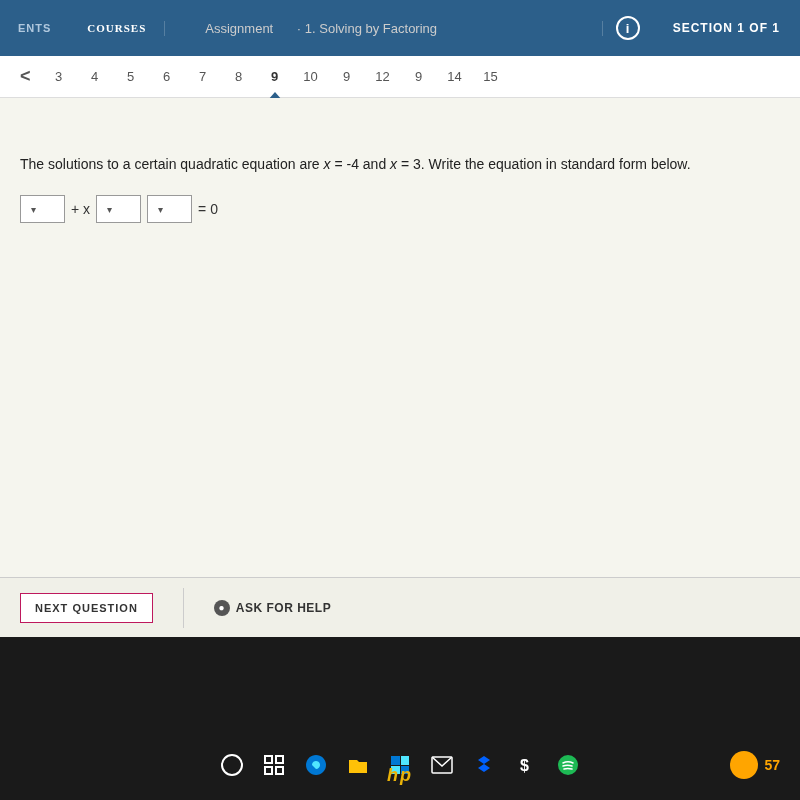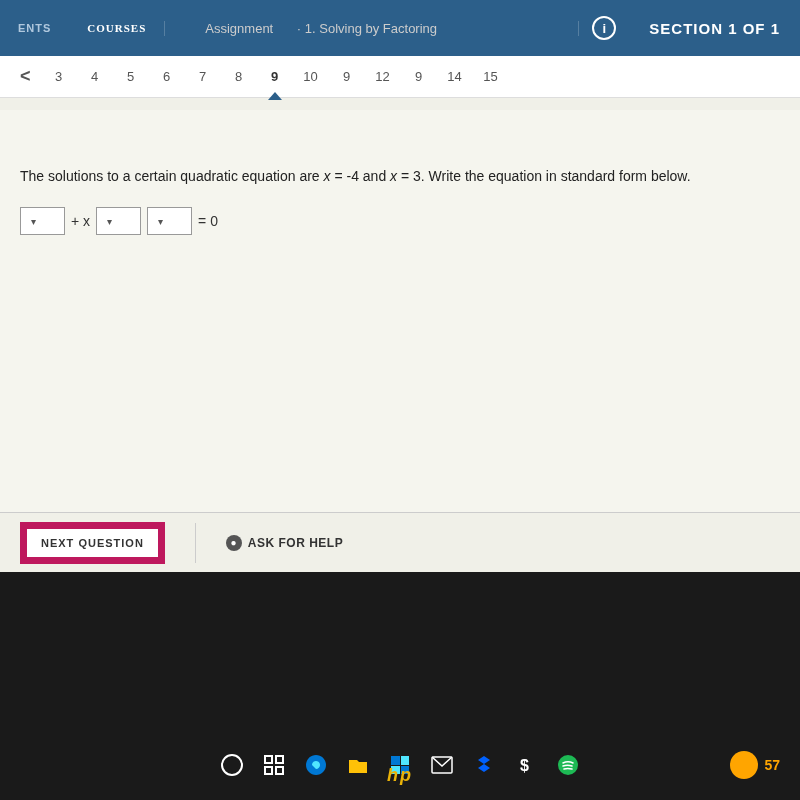--- a/index.html
+++ b/index.html
@@ -11,21 +11,21 @@
       overflow: hidden;
       position: relative;
     }
 
     
     .screen {
       position: absolute;
       top: 0;
       left: 0;
       width: 800px;
-      height: 572px;
+      height: 637px;
       background: #f0f0e8;
       display: flex;
       flex-direction: column;
     }
 
     
     .top-nav {
       background: #2c5f8a;
       height: 56px;
       display: flex;
@@ -100,21 +100,21 @@
       display: flex;
       align-items: center;
       justify-content: center;
       font-size: 13px;
       font-weight: bold;
     }
 
     .nav-section {
       padding: 0 20px;
       color: white;
-      font-size: 15px;
+      font-size: 12px;
       font-weight: bold;
       letter-spacing: 1px;
       white-space: nowrap;
     }
 
     
     .question-bar {
       background: white;
       height: 42px;
       display: flex;
@@ -167,21 +167,20 @@
       border-right: 7px solid transparent;
       border-bottom: 8px solid #2c5f8a;
     }
 
     
     .main-content {
       flex: 1;
       padding: 56px 30px 20px 20px;
       background: #f5f5ee;
       position: relative;
-      margin-top: 12px;
     }
 
     .question-text {
       font-size: 14px;
       color: #222;
       line-height: 1.5;
       margin-bottom: 20px;
     }
 
     .question-text em {
@@ -224,21 +223,21 @@
       height: 60px;
       background: #f0f0e8;
       border-top: 1px solid #ccc;
       display: flex;
       align-items: center;
       padding: 0 20px;
       flex-shrink: 0;
     }
 
     .next-question-btn {
-      border: 7px solid #be185d;
+      border: 1px solid #be185d;
       background: white;
       padding: 8px 14px;
       font-size: 11px;
       font-weight: bold;
       letter-spacing: 1px;
       cursor: pointer;
       text-transform: uppercase;
       color: #333;
     }
 

